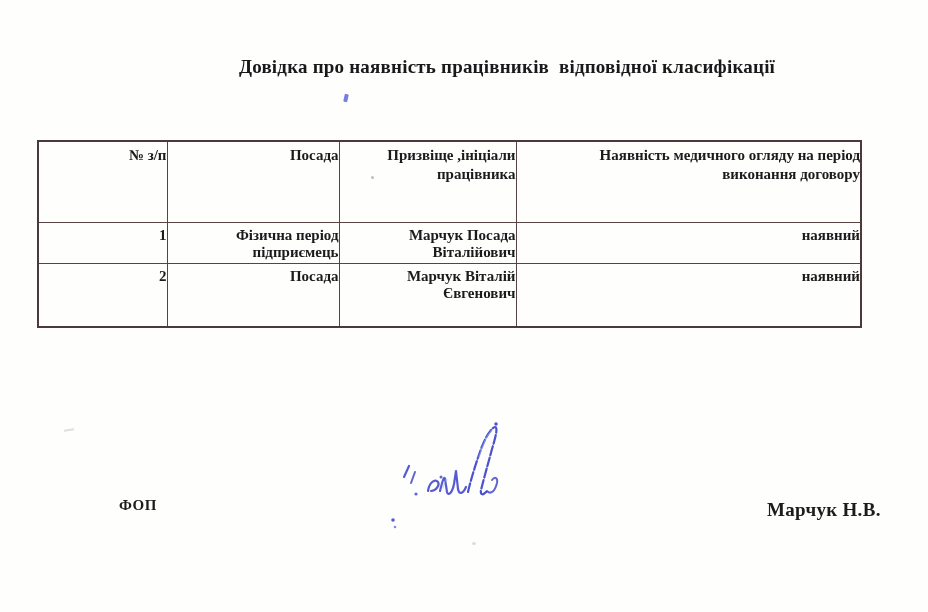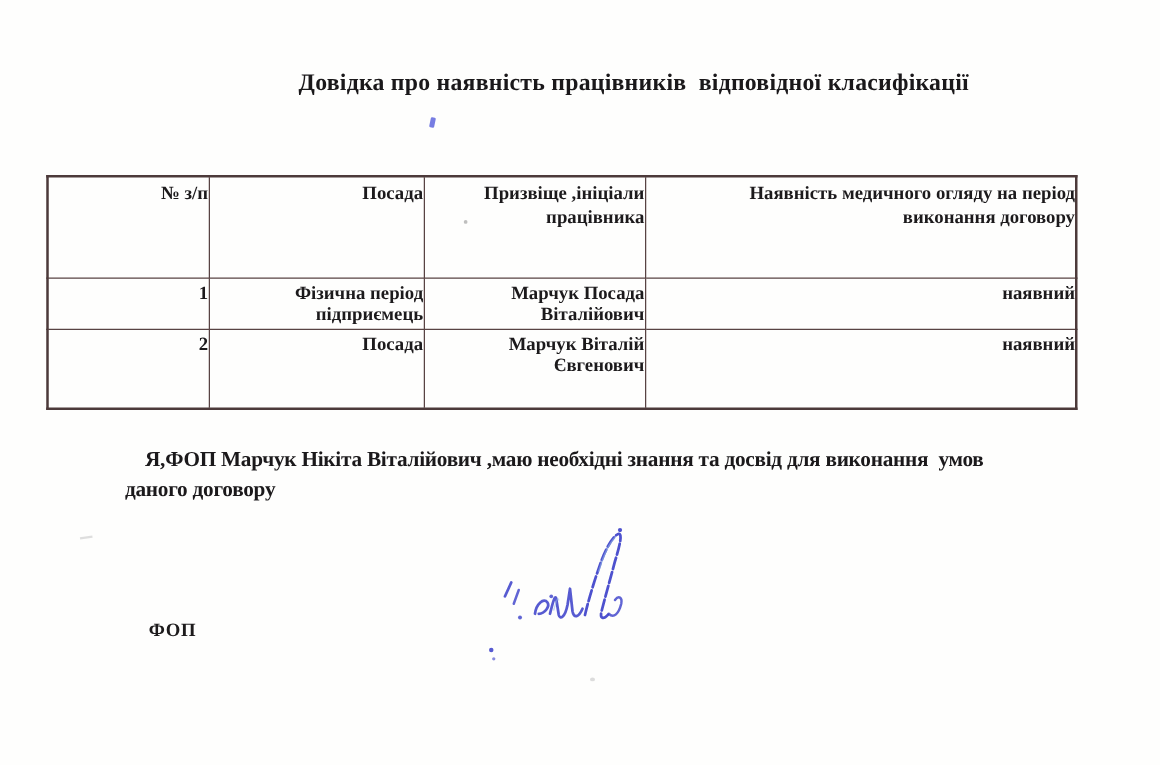--- a/index.html
+++ b/index.html
@@ -93,22 +93,20 @@
       <tr class="row-2">
         <td>2</td>
         <td>Посада</td>
         <td>Марчук Віталій
 Євгенович</td>
         <td>наявний</td>
       </tr>
     </tbody>
   </table>
 
-  <div class="statement">Я,ФОП Марчук Нікіта Віталійович ,маю необхідні знання та досвід для виконання  умов
-даного договору</div>
 
   <div class="fop-label">ФОП</div>
 
   <svg class="signature" viewBox="0 0 130 130" xmlns="http://www.w3.org/2000/svg" fill="none">
 
     <path d="M21 56 L26 45" stroke="#3a3ec9" stroke-width="2.2" stroke-linecap="round" opacity="0.85"></path>
     <path d="M28 62 L32 51" stroke="#3a3ec9" stroke-width="2" stroke-linecap="round" opacity="0.8"></path>
     <circle cx="33" cy="73" r="1.6" fill="#3a3ec9" opacity="0.8"></circle>
     <circle cx="10" cy="99" r="1.8" fill="#3a3ec9" opacity="0.85"></circle>
     <circle cx="12" cy="106" r="1.3" fill="#3a3ec9" opacity="0.6"></circle>
@@ -119,14 +117,15 @@
 
     <path d="M85 71 C88 58 93 42 98 28 C102 17 108 7 112 6 C115 6 113 15 109 28 C105 43 101 57 98 69 C97 74 100 75 104 70" stroke="#3a3ec9" stroke-width="2.2" stroke-linecap="round" opacity="0.9" stroke-dasharray="9 2.5"></path>
     <circle cx="113" cy="3" r="1.7" fill="#3a3ec9" opacity="0.9"></circle>
 
     <path d="M104 70 C108 74 112 70 114 62 C115 57 112 55 109 59" stroke="#3a3ec9" stroke-width="2" stroke-linecap="round" opacity="0.8"></path>
 
     <path d="M96 36 C99 26 104 14 109 9" stroke="#8fb2e6" stroke-width="1.2" stroke-linecap="round" opacity="0.6"></path>
     <path d="M60 67 C62 60 63 56 64 59" stroke="#8fb2e6" stroke-width="1.1" stroke-linecap="round" opacity="0.5"></path>
   </svg>
 
+  <div class="name-label">Марчук Н.В.</div>
 
 </div>
 
 </body></html>

